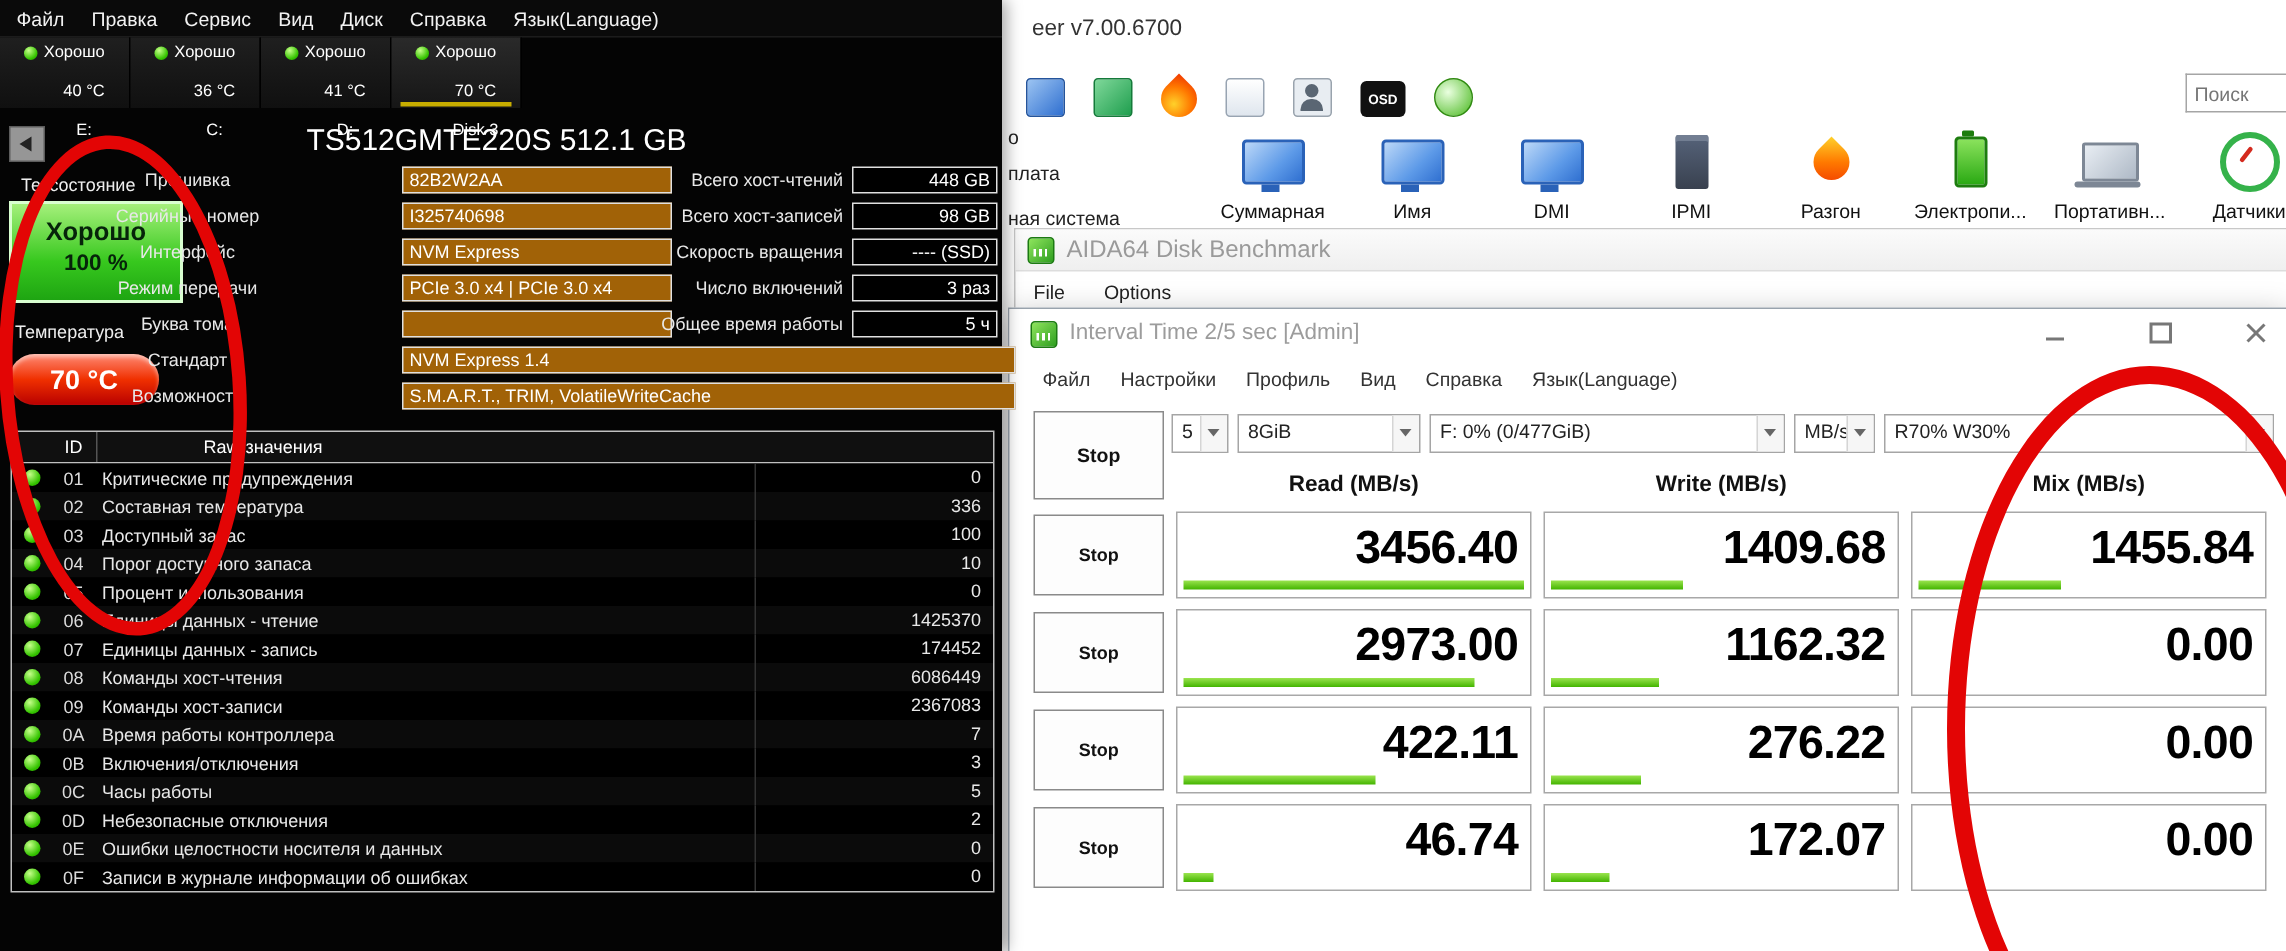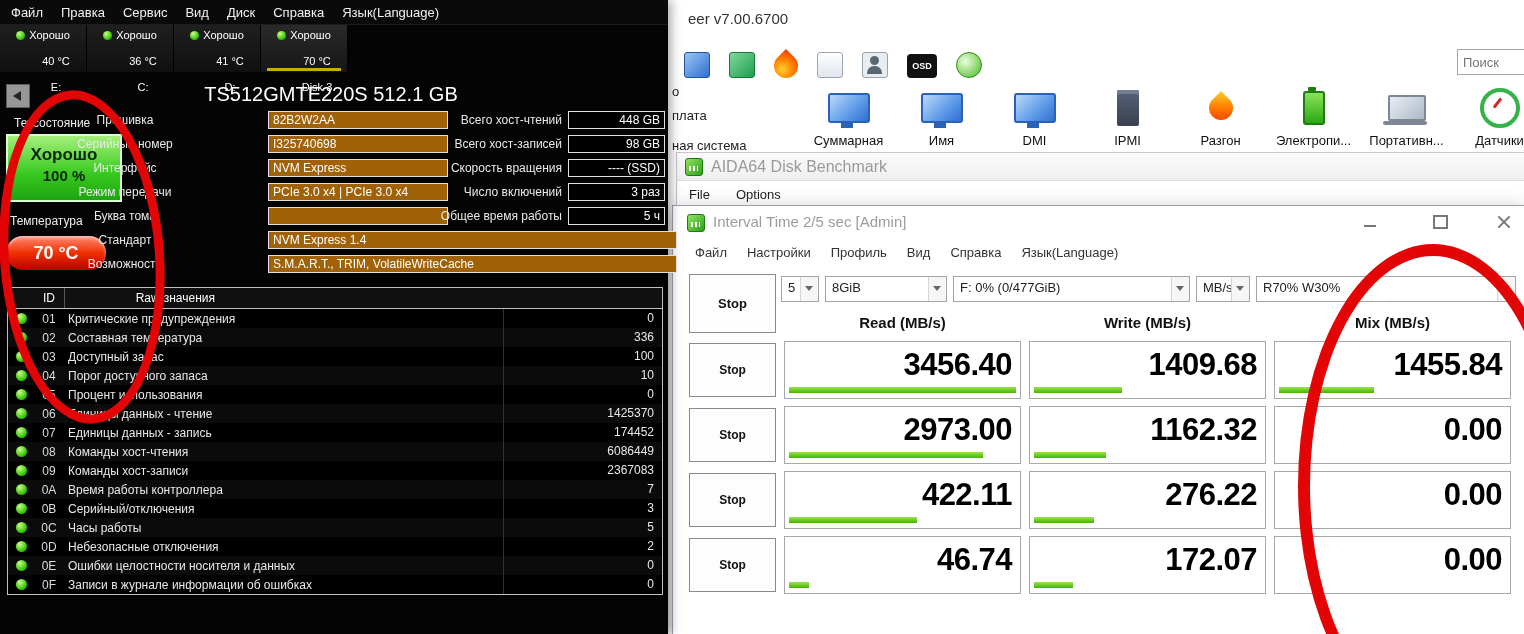--- a/index.html
+++ b/index.html
@@ -513,21 +513,21 @@
             </span>
             <span class="sid">0A</span>
             <span class="sname">Время работы контроллера</span>
             <span class="sraw">7</span>
           </div>
           <div class="srow">
             <span class="sdotc">
               <span class="gdot sm"></span>
             </span>
             <span class="sid">0B</span>
-            <span class="sname">Серийный/отключения</span>
+            <span class="sname">Включения/отключения</span>
             <span class="sraw">3</span>
           </div>
           <div class="srow alt">
             <span class="sdotc">
               <span class="gdot sm"></span>
             </span>
             <span class="sid">0C</span>
             <span class="sname">Часы работы</span>
             <span class="sraw">5</span>
           </div>

